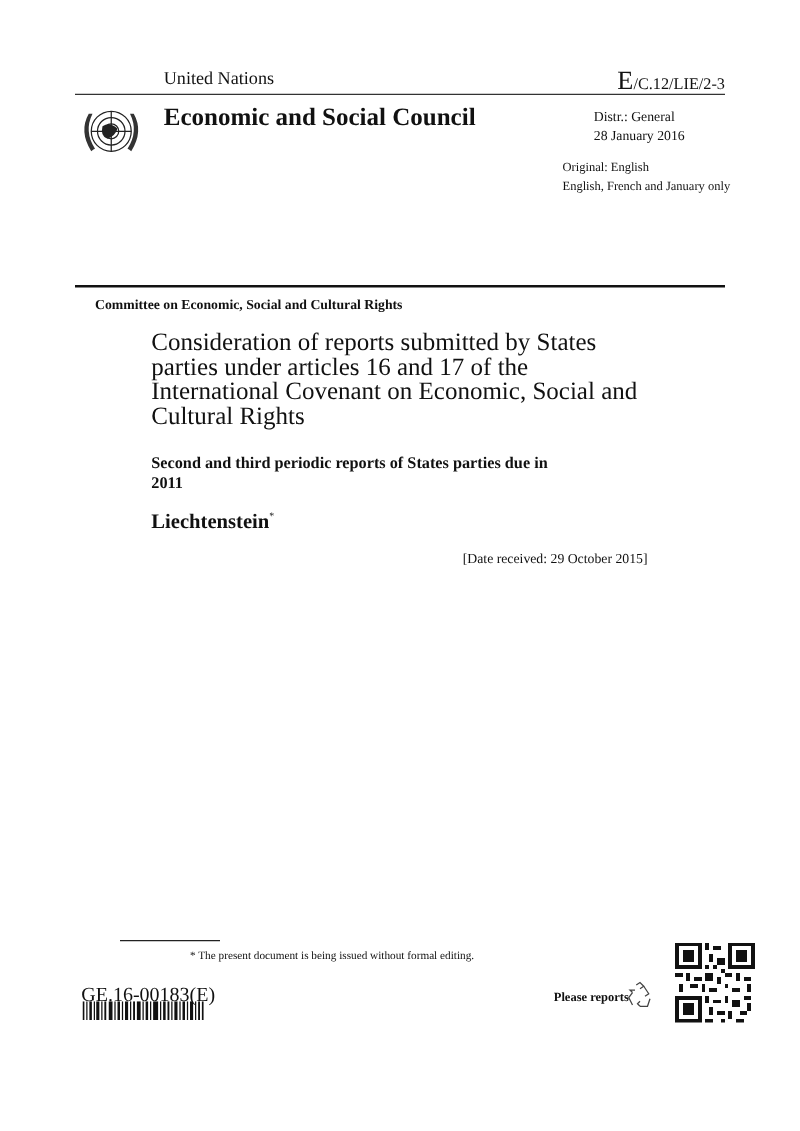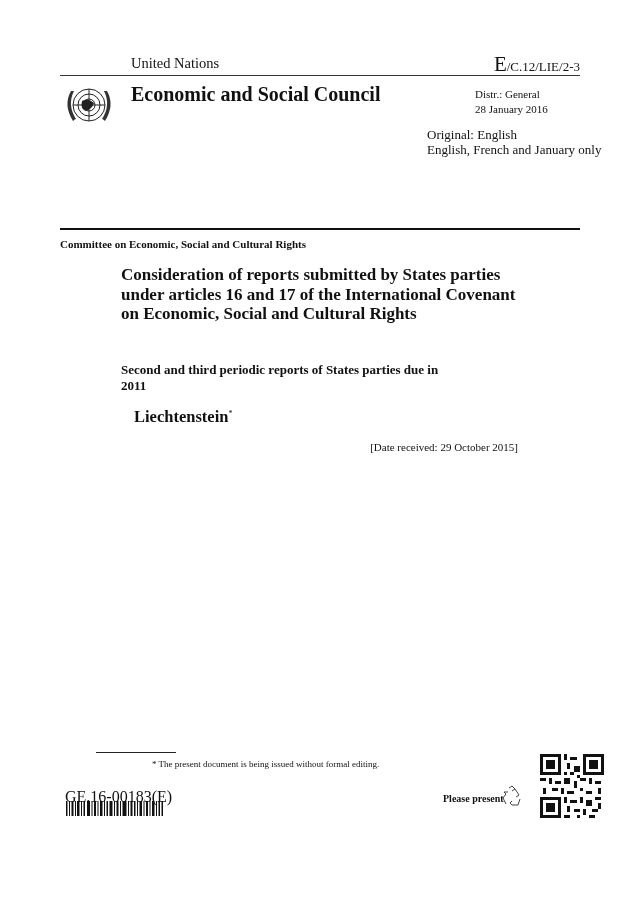--- a/index.html
+++ b/index.html
@@ -6,26 +6,26 @@
   body { width: 640px; height: 905px; position: relative; overflow: hidden;
          font-family: "Liberation Serif", "DejaVu Serif", serif; color: #111; }
   .abs { position: absolute; }
   .org { left: 131px; top: 55px; font-size: 14.5px; }
   .symbol { right: 60px; top: 52px; font-size: 13px; white-space: nowrap; }
   .symbol .big { font-size: 21px; }
   .rule-top { left: 60px; top: 75px; width: 520px; height: 1px; background: #333; }
   .emblem { left: 60px; top: 81px; width: 58px; height: 48px; }
   .council { left: 131px; top: 83px; font-size: 20px; font-weight: bold; }
   .distr { left: 427px; top: 87px; font-size: 11px; line-height: 15px; margin-left: 48px; }
-  .lang { left: 427px; top: 127px; font-size: 13px; line-height: 15px; }
+  .lang { left: 450px; top: 127px; font-size: 10px; line-height: 15px; }
   .rule-thick { left: 60px; top: 228px; width: 520px; height: 2px; background: #111; }
-  .committee { left: 60px; top: 238px; font-size: 11px; font-weight: bold; text-align: center; }
-  .main-title { left: 121px; top: 265px; width: 400px; font-size: 17px; font-weight: bold; line-height: 19.5px; }
+  .committee { left: 76px; top: 238px; font-size: 11px; font-weight: bold; text-align: center; }
+  .main-title { left: 121px; top: 265px; width: 400px; font-size: 20px; font-weight: normal; line-height: 19.5px; }
   .sub-title { left: 121px; top: 362px; width: 340px; font-size: 13px; font-weight: bold; line-height: 16px; }
-  .country { left: 121px; top: 407px; font-size: 16.5px; font-weight: bold; margin-left: 13px; }
+  .country { left: 121px; top: 407px; font-size: 16.5px; font-weight: bold; }
   .country sup { font-size: 8px; font-weight: normal; }
   .received { right: 122px; top: 441px; font-size: 11px; }
   .fn-rule { left: 96px; top: 752px; width: 80px; height: 1px; background: #222; }
   .footnote { left: 113px; top: 759px; font-size: 9px; margin-left: 39px; }
   .job { left: 65px; top: 788px; font-size: 16px; }
   .barcode { left: 66px; top: 801px; width: 97px; height: 15px; }
   .recycle { left: 443px; top: 793px; font-size: 10px; font-weight: bold; }
   .recycle-icon { left: 500px; top: 784px; width: 24px; height: 24px; }
   .qr { left: 540px; top: 754px; width: 64px; height: 64px; }
 </style>
@@ -101,21 +101,21 @@
     <rect x="77.5" y="0" width="1" height="15"></rect>
       <rect x="80" y="0" width="2" height="15"></rect>
     <rect x="83.5" y="0" width="1" height="15"></rect>
       <rect x="86" y="0" width="2.5" height="15"></rect>
     <rect x="90" y="0" width="1" height="15"></rect>
       <rect x="92.5" y="0" width="1.5" height="15"></rect>
     <rect x="95.5" y="0" width="1.5" height="15"></rect>
   </g>
 </svg>
 
-<div class="abs recycle">Please present</div>
+<div class="abs recycle">Please reports</div>
 <svg class="abs recycle-icon" viewBox="0 0 24 24">
   <g fill="none" stroke="#444" stroke-width="1">
     <path d="M9 4 L12 2 L15 5 L12 7"></path>
     <path d="M15 5 L19 11 L16 13"></path>
     <path d="M20 15 L18 21 L12 21"></path>
     <path d="M12 21 L10 19 L12 17"></path>
     <path d="M6 20 L3 14 L6 10"></path>
     <path d="M6 10 L4 8 L8 8"></path>
   </g>
 </svg>

